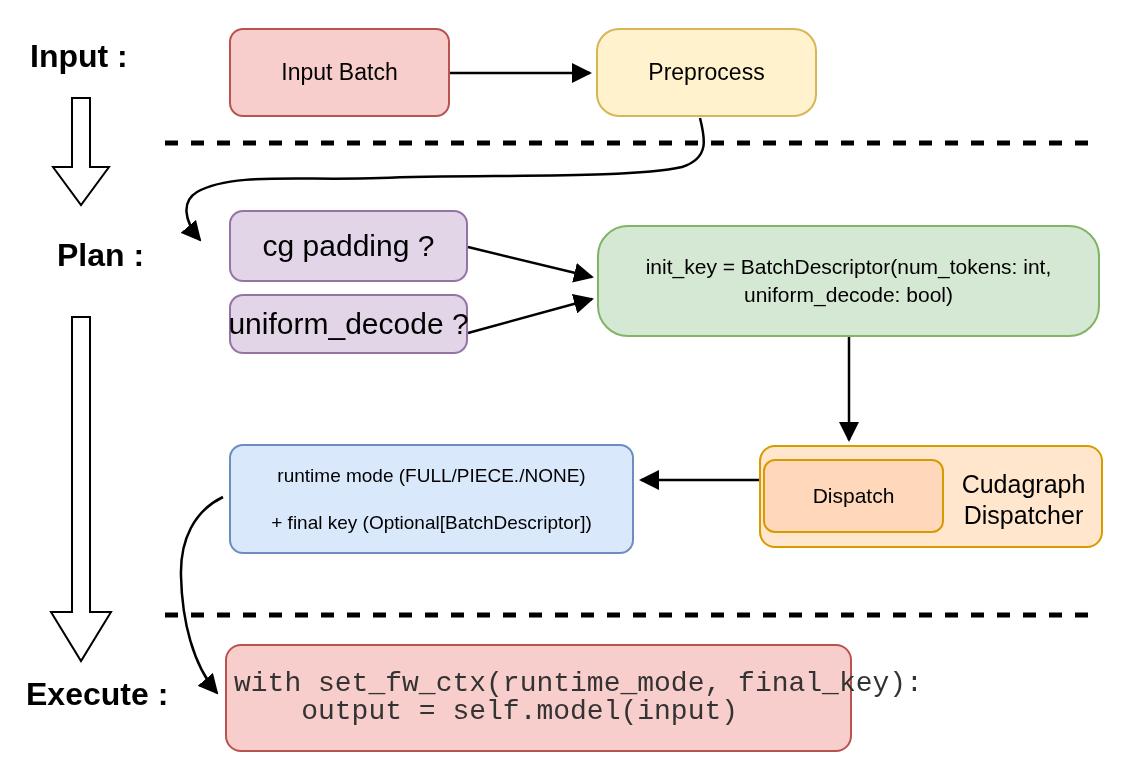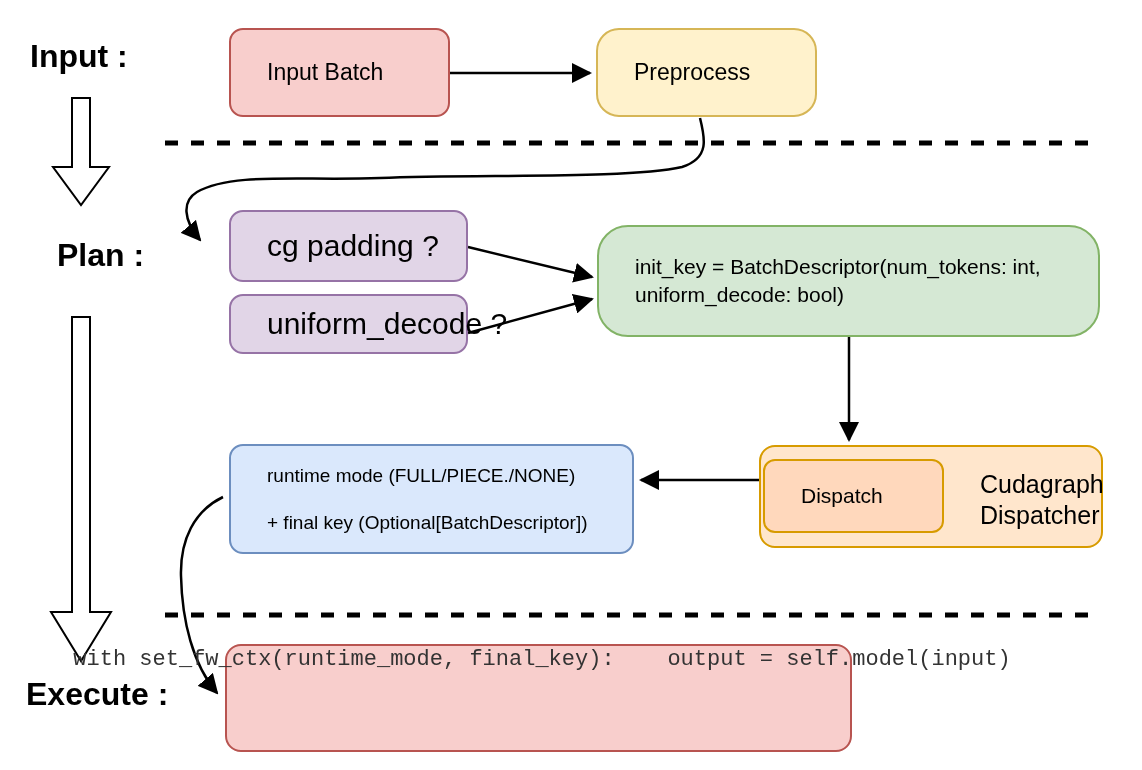--- a/index.html
+++ b/index.html
@@ -4,35 +4,35 @@
 <style>
   html,body{margin:0;padding:0;background:#ffffff;}
   #canvas{
     position:relative;width:1142px;height:770px;background:#ffffff;overflow:hidden;
     font-family:"Liberation Sans", sans-serif;color:#000;
   }
   .phase-label{
     position:absolute;font-weight:bold;font-size:32px;color:#000;white-space:nowrap;
   }
   .node{
-    position:absolute;display:flex;flex-direction:column;align-items:flex-start;justify-content:center;
-    border:2px solid #000;border-radius:14px;box-sizing:border-box;text-align:center;padding-left:36px;
+    position:absolute;display:flex;flex-direction:column;align-items:center;justify-content:center;
+    border:2px solid #000;border-radius:14px;box-sizing:border-box;text-align:center;
   }
   .node .ln{white-space:nowrap;}
   .pink   {background:#f8cecc;border-color:#b85450;}
   .yellow {background:#fff2cc;border-color:#d6b656;border-radius:23px;}
   .purple {background:#e1d5e7;border-color:#9673a6;}
   .green  {background:#d5e8d4;border-color:#82b366;}
   .blue   {background:#dae8fc;border-color:#6c8ebf;}
   .orange-outer{background:#ffe6cc;border-color:#d79b00;border-radius:16px;}
   .orange-inner{background:#ffd8bc;border-color:#d79b00;border-radius:12px;}
   .codebox{
     position:absolute;border:2px solid #b85450;border-radius:16px;background:#f8cecc;
-    box-sizing:border-box;display:flex;flex-direction:row;justify-content:center;
-    font-family:"Liberation Mono", monospace;font-size:22px;line-height:28px;color:#333;
+    box-sizing:border-box;display:flex;flex-direction:column;justify-content:center;
+    font-family:"Liberation Mono", monospace;font-size:28px;line-height:28px;color:#333;
     padding-left:7px;
   }
   .codebox .code-line{white-space:pre;}
   #wires{position:absolute;left:0;top:0;width:1142px;height:770px;pointer-events:none;}
   .fs23{font-size:23px;}
   .fs24{font-size:30px;}
   .fs21{font-size:21px;line-height:28px;border-radius:31px;}
   .fs19{font-size:19px;line-height:27px;gap:20px;}
   .fs25{font-size:25px;line-height:31px;}
   .fsDispatch{font-size:21px;}

